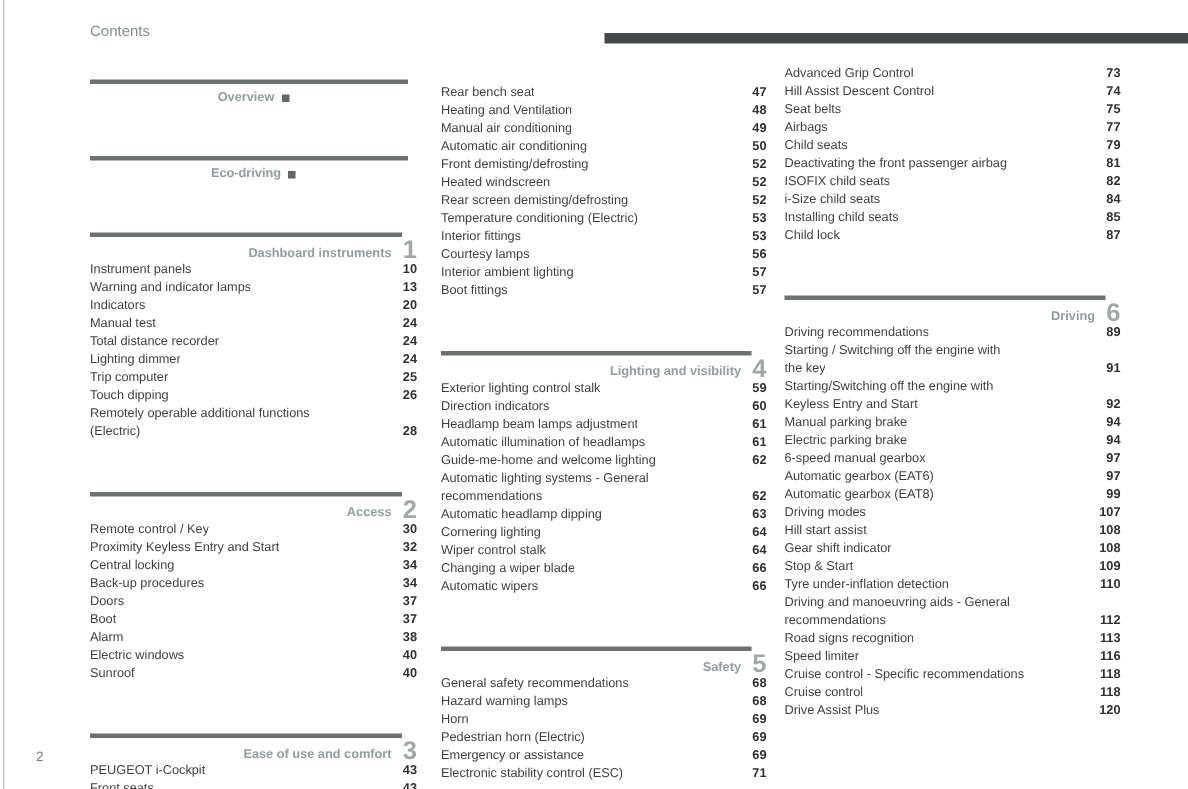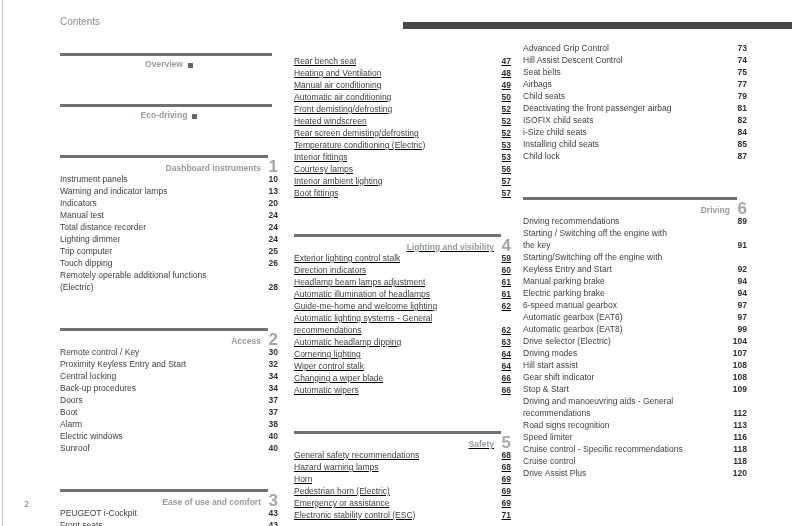--- a/index.html
+++ b/index.html
@@ -3,21 +3,21 @@
 <meta charset="utf-8">
 <style>
   html,body{margin:0;padding:0;background:#fff;}
   .page{position:relative;width:792px;height:526px;background:#ffffff;overflow:hidden;
         font-family:"Liberation Sans","DejaVu Sans",sans-serif;padding-left:42px;}
   .left-edge{position:absolute;left:2px;top:0;width:1px;height:526px;background:#c4c7c7;}
   .contents-title{position:absolute;left:60px;top:16px;font-size:10px;color:#868f90;}
   .top-bar{position:absolute;left:403px;top:22px;width:389px;height:7px;background:#454849;}
   .col{position:absolute;top:53px;}
   #col-0{left:60px;width:218px;}
-  #col-1{left:294px;width:217px;top:55px;text-decoration:underline;}
+  #col-1{left:294px;width:217px;top:55px;}
   #col-2{left:523px;width:224px;top:42px;}
   .section{margin-top:35px;}
   .section:first-child{margin-top:0;}
   .bar{height:3px;background:#6e7172;width:calc(100% - 6px);}
   .bar.bar-ch{width:calc(100% - 10px);}
   .hline{position:relative;display:flex;justify-content:flex-end;align-items:flex-end;
          font-size:8.5px;font-weight:bold;color:#929d9e;}
   .hline.marker{height:13px;justify-content:center;}
   .hline.chapter{height:15px;padding-right:17px;text-align:center;}
   .chnum{position:absolute;right:0;bottom:-1px;font-size:17px;line-height:15px;
@@ -381,38 +381,38 @@
         </div>
         <div class="row">
           <span class="lab">Automatic gearbox (EAT6)</span>
           <span class="pg">97</span>
         </div>
         <div class="row">
           <span class="lab">Automatic gearbox (EAT8)</span>
           <span class="pg">99</span>
         </div>
         <div class="row">
-          <span class="lab">Drive selector (Electric)</span>
-          <span class="pg">104</span>
-        </div>
-        <div class="row">
           <span class="lab">Driving modes</span>
           <span class="pg">107</span>
         </div>
         <div class="row">
           <span class="lab">Hill start assist</span>
           <span class="pg">108</span>
         </div>
         <div class="row">
           <span class="lab">Gear shift indicator</span>
           <span class="pg">108</span>
         </div>
         <div class="row">
           <span class="lab">Stop &amp; Start</span>
           <span class="pg">109</span>
+        </div>
+        <div class="row">
+          <span class="lab">Tyre under-inflation detection</span>
+          <span class="pg">110</span>
         </div>
         <div class="row">
           <span class="lab">Driving and manoeuvring aids - General</span>
         </div>
         <div class="row">
           <span class="lab">recommendations</span>
           <span class="pg">112</span>
         </div>
         <div class="row">
           <span class="lab">Road signs recognition</span>

